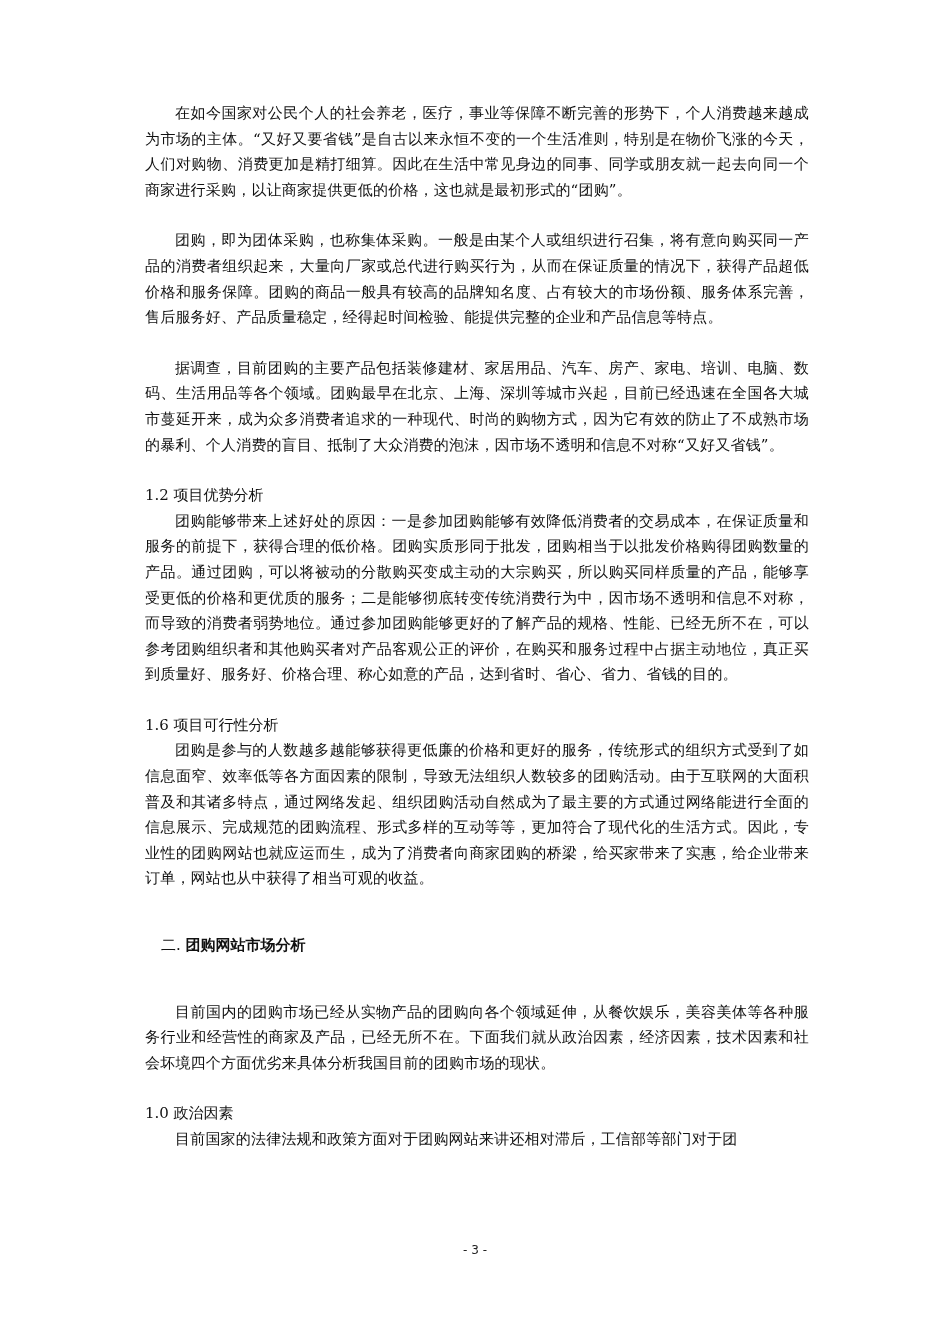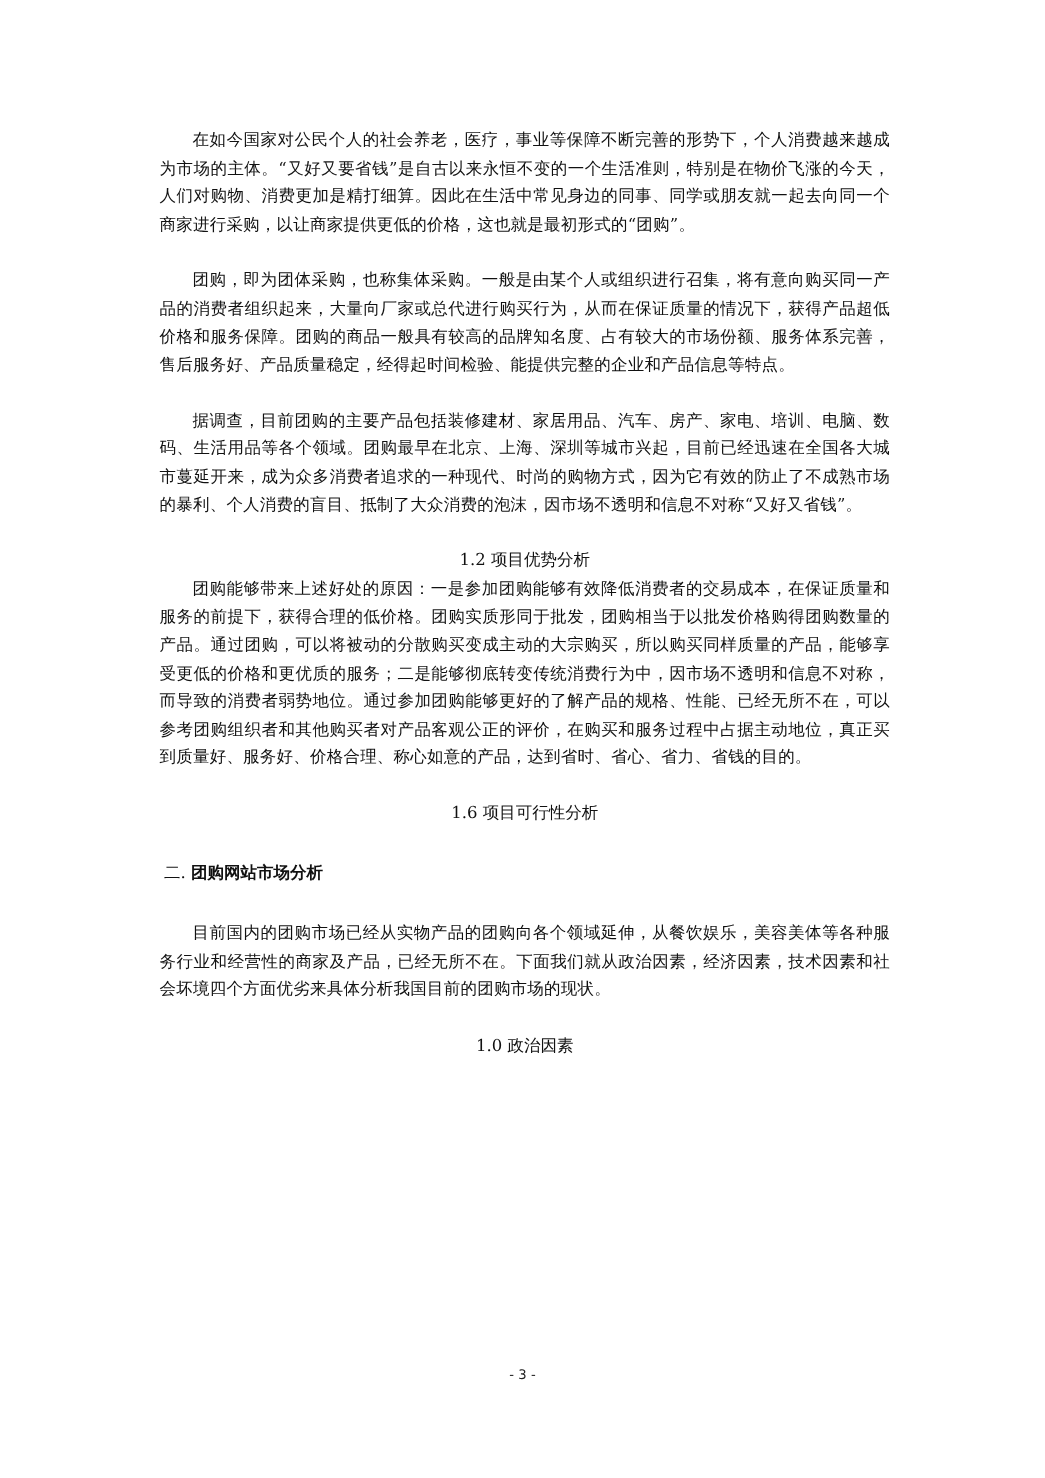--- a/index.html
+++ b/index.html
@@ -1,22 +1,22 @@
 <!DOCTYPE html>
 <html><head>
 <meta charset="utf-8">
 <style>
   html, body { margin:0; padding:0; background:#ffffff; }
   body { width:950px; height:1344px; position:relative; overflow:hidden;
          font-family:"DejaVu Serif","Liberation Serif",serif; color:#111; }
-  .page { position:absolute; left:145px; top:115px; width:664px; }
+  .page { position:absolute; left:145px; top:101px; width:664px; }
   .para { font-size:15px; line-height:25.6px; text-indent:2em; margin:0; text-align:justify; letter-spacing:0.2px; }
   .gap { height:25px; }
-  .h2 { font-size:15px; line-height:25.6px; margin:0; font-family:"DejaVu Serif","Liberation Serif",serif;text-align:center; }
-  .h1 { font-size:15px; line-height:25.6px; margin:4px; }
+  .h2 { font-size:15px; line-height:25.6px; margin:0; font-family:"DejaVu Serif","Liberation Serif",serif; }
+  .h1 { font-size:15px; line-height:25.6px; margin:16px; }
   .h1 .num { font-weight:normal; }
   .h1 .title { font-weight:bold; font-family:"DejaVu Sans","Liberation Sans",sans-serif; }
   .footer { position:absolute; left:0; width:950px; top:1243px; text-align:center;
             font-size:12px; font-family:"DejaVu Sans","Liberation Sans",sans-serif; color:#222; }
 </style>
 </head>
 <body>
 
 <div class="page">
   <p class="para">在如今国家对公民个人的社会养老，医疗，事业等保障不断完善的形势下，个人消费越来越成为市场的主体。“又好又要省钱”是自古以来永恒不变的一个生活准则，特别是在物价飞涨的今天，人们对购物、消费更加是精打细算。因此在生活中常见身边的同事、同学或朋友就一起去向同一个商家进行采购，以让商家提供更低的价格，这也就是最初形式的“团购”。</p>
@@ -24,26 +24,28 @@
   <p class="para">团购，即为团体采购，也称集体采购。一般是由某个人或组织进行召集，将有意向购买同一产品的消费者组织起来，大量向厂家或总代进行购买行为，从而在保证质量的情况下，获得产品超低价格和服务保障。团购的商品一般具有较高的品牌知名度、占有较大的市场份额、服务体系完善，售后服务好、产品质量稳定，经得起时间检验、能提供完整的企业和产品信息等特点。</p>
   <div class="gap"></div>
   <p class="para">据调查，目前团购的主要产品包括装修建材、家居用品、汽车、房产、家电、培训、电脑、数码、生活用品等各个领域。团购最早在北京、上海、深圳等城市兴起，目前已经迅速在全国各大城市蔓延开来，成为众多消费者追求的一种现代、时尚的购物方式，因为它有效的防止了不成熟市场的暴利、个人消费的盲目、抵制了大众消费的泡沫，因市场不透明和信息不对称“又好又省钱”。</p>
   <div class="gap"></div>
 
   <p class="h2">1.2 项目优势分析</p>
   <p class="para">团购能够带来上述好处的原因：一是参加团购能够有效降低消费者的交易成本，在保证质量和服务的前提下，获得合理的低价格。团购实质形同于批发，团购相当于以批发价格购得团购数量的产品。通过团购，可以将被动的分散购买变成主动的大宗购买，所以购买同样质量的产品，能够享受更低的价格和更优质的服务；二是能够彻底转变传统消费行为中，因市场不透明和信息不对称，而导致的消费者弱势地位。通过参加团购能够更好的了解产品的规格、性能、已经无所不在，可以参考团购组织者和其他购买者对产品客观公正的评价，在购买和服务过程中占据主动地位，真正买到质量好、服务好、价格合理、称心如意的产品，达到省时、省心、省力、省钱的目的。</p>
   <div class="gap"></div>
 
   <p class="h2">1.6 项目可行性分析</p>
+  <p class="para">团购是参与的人数越多越能够获得更低廉的价格和更好的服务，传统形式的组织方式受到了如信息面窄、效率低等各方面因素的限制，导致无法组织人数较多的团购活动。由于互联网的大面积普及和其诸多特点，通过网络发起、组织团购活动自然成为了最主要的方式通过网络能进行全面的信息展示、完成规范的团购流程、形式多样的互动等等，更加符合了现代化的生活方式。因此，专业性的团购网站也就应运而生，成为了消费者向商家团购的桥梁，给买家带来了实惠，给企业带来订单，网站也从中获得了相当可观的收益。</p>
   <div class="gap"></div>
 
   <p class="h1">
     <span class="num">二.</span>
     <span class="title">团购网站市场分析</span>
   </p>
   <div class="gap"></div>
   <p class="para">目前国内的团购市场已经从实物产品的团购向各个领域延伸，从餐饮娱乐，美容美体等各种服务行业和经营性的商家及产品，已经无所不在。下面我们就从政治因素，经济因素，技术因素和社会坏境四个方面优劣来具体分析我国目前的团购市场的现状。</p>
   <div class="gap"></div>
 
   <p class="h2">1.0 政治因素</p>
+  <p class="para">目前国家的法律法规和政策方面对于团购网站来讲还相对滞后，工信部等部门对于团</p>
 </div>
 
 <div class="footer">- 3 -</div>
 
 </body></html>

